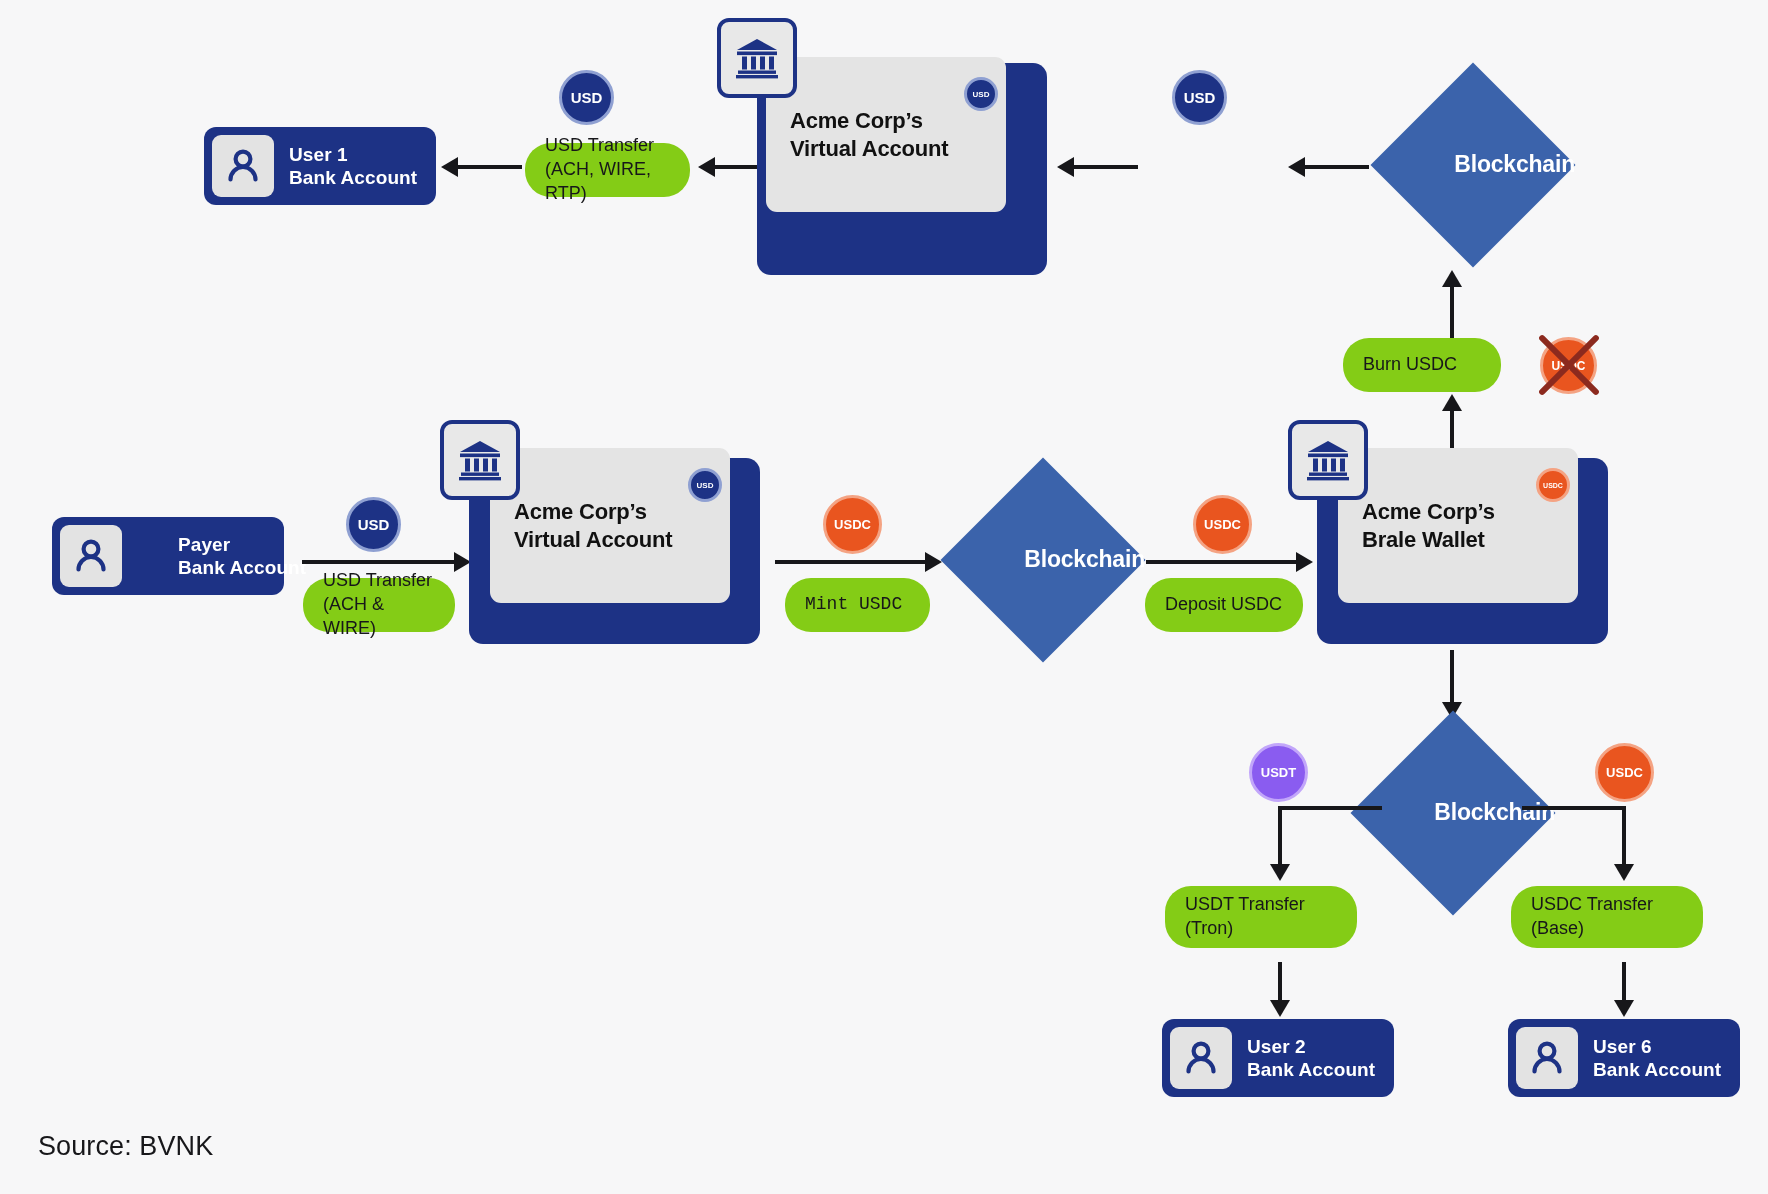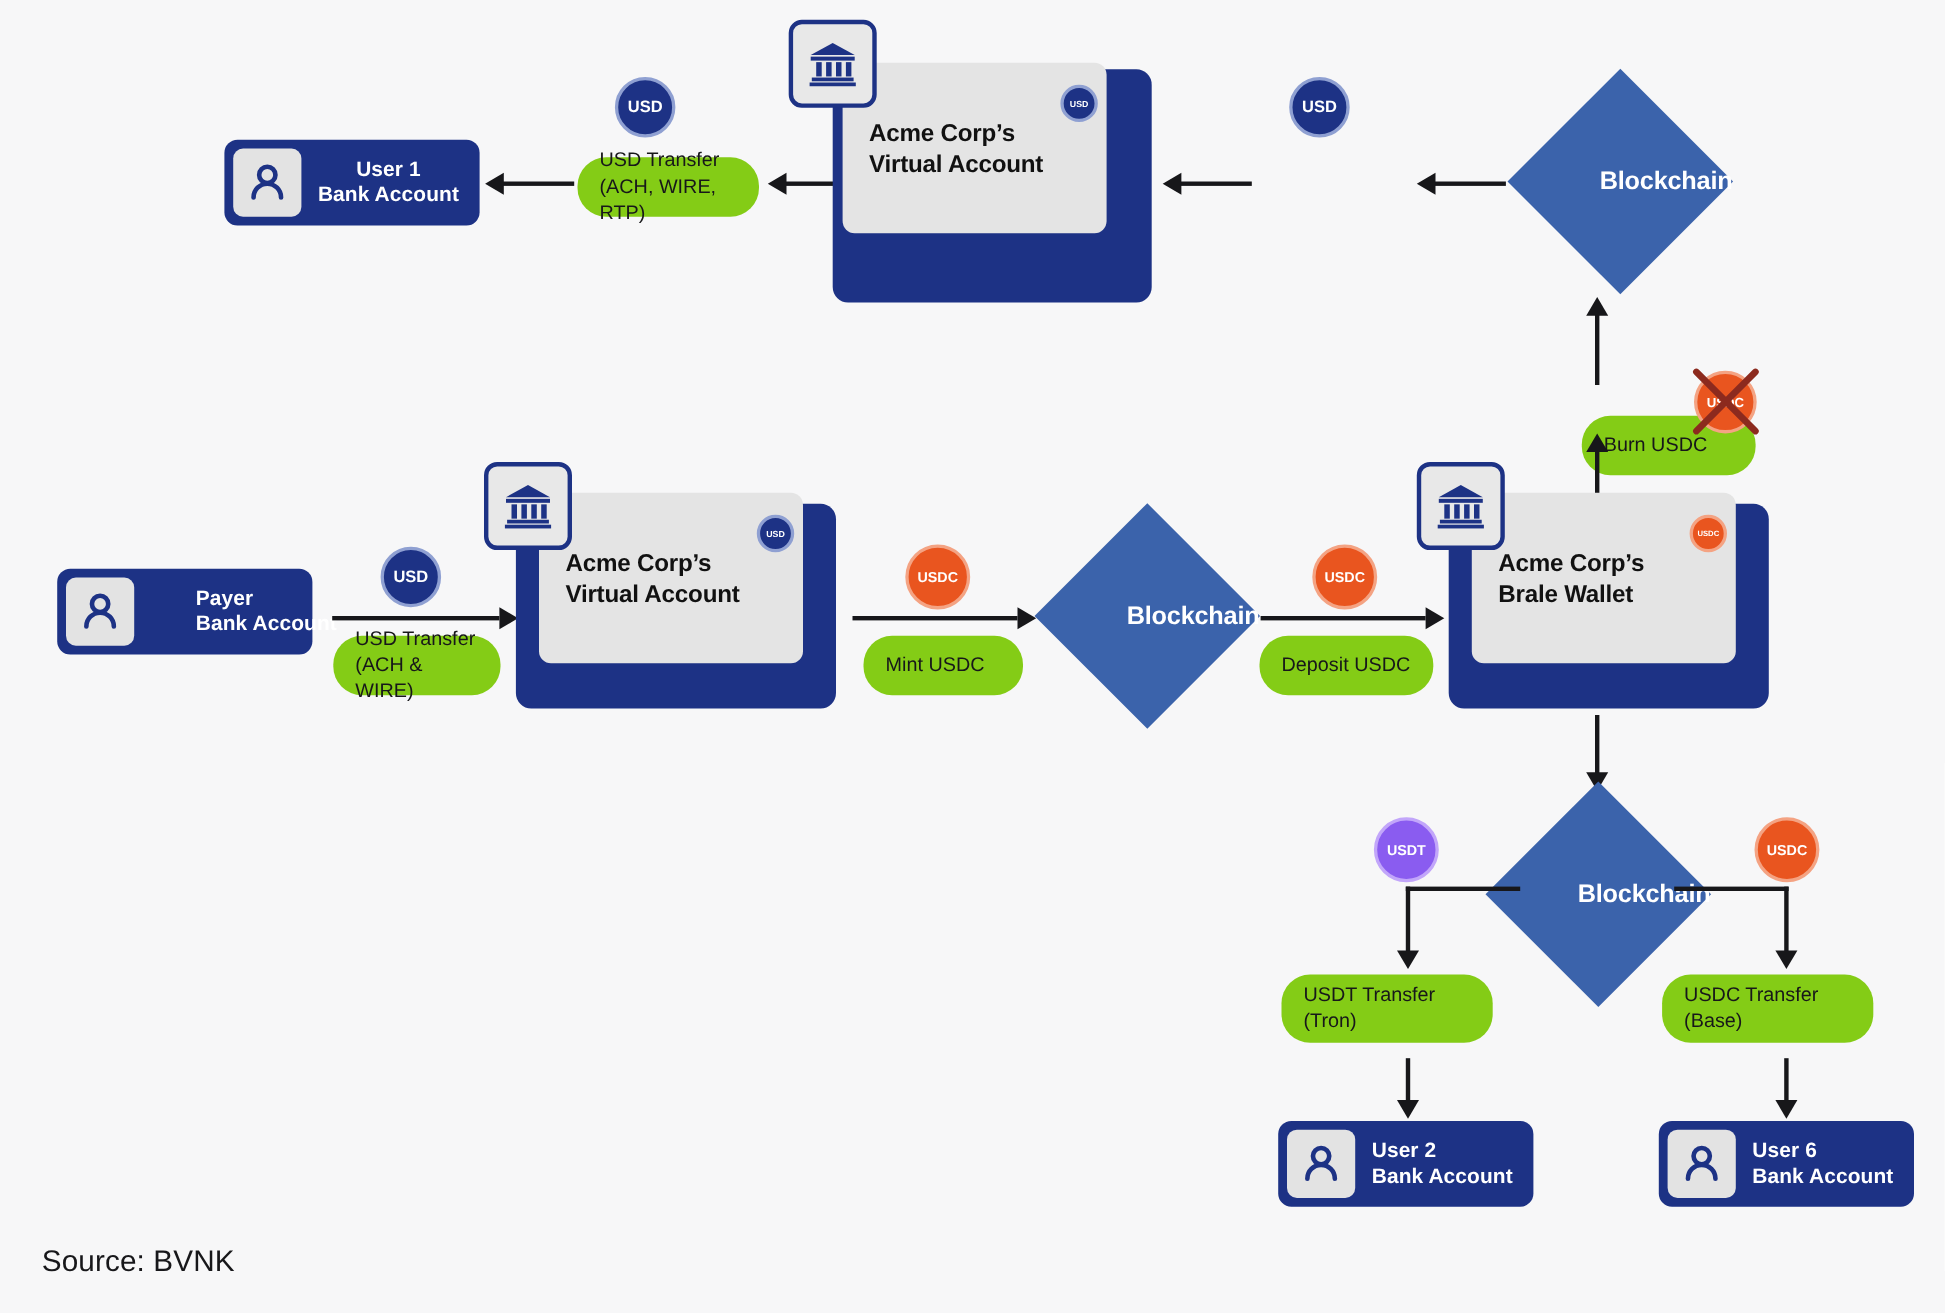--- a/index.html
+++ b/index.html
@@ -92,21 +92,21 @@
   .source{
     position:absolute;left:38px;top:1131px;font-size:27px;color:#17171a;
     letter-spacing:.1px;
   }
 </style>
 </head>
 <body>
 
 <div id="canvas">
 
-  <div class="acct" style="left:204px;top:127px;width:232px;height:78px;text-align:center;">
+  <div class="acct" style="left:204px;top:127px;width:232px;height:78px;">
     <div class="ava">
       <svg width="40" height="40" viewBox="0 0 40 40" aria-hidden="true">
         <circle cx="20" cy="13" r="7.4" fill="none" stroke="#1d3285" stroke-width="4.2"></circle>
         <path d="M7.5 33.5a12.5 12.5 0 0 1 25 0" fill="none" stroke="#1d3285" stroke-width="4.2" stroke-linecap="round"></path>
       </svg>
     </div>
     <div class="lbl">
       <div>User 1</div>
       <div>Bank Account</div>
     </div>
@@ -166,21 +166,21 @@
   <div class="arrow left" style="left:1288px;top:157px;"></div>
 
   <div class="diamond" style="left:1370px;top:62px;width:205px;height:205px;">
     <div class="sq" style="width:145px;height:145px;"></div>
     <div class="dl">Blockchain</div>
   </div>
 
   <div class="vline" style="left:1450px;top:285px;height:65px;"></div>
   <div class="arrow up" style="left:1442px;top:270px;"></div>
 
-  <div class="pill" style="left:1438px;top:338px;width:158px;height:54px;margin-top:40px;">
+  <div class="pill" style="left:1343px;top:338px;width:158px;height:54px;">
     <div>
       <span>Burn USDC</span>
     </div>
   </div>
 
   <div class="tok usdc" style="left:1540px;top:337px;width:57px;height:57px;font-size:12px;">
     <span>USDC</span>
   </div>
   <div class="crossline" style="left:1528px;top:362px;width:82px;transform:rotate(45deg);transform-origin:center;"></div>
   <div class="crossline" style="left:1528px;top:362px;width:82px;transform:rotate(-45deg);transform-origin:center;"></div>
@@ -240,21 +240,21 @@
     </div>
   </div>
 
   <div class="tok usdc" style="left:823px;top:495px;width:59px;height:59px;font-size:13px;">
     <span>USDC</span>
   </div>
 
   <div class="hline" style="left:775px;top:560px;width:150px;"></div>
   <div class="arrow right" style="left:925px;top:552px;"></div>
 
-  <div class="pill" style="left:785px;top:578px;width:145px;height:54px;">
+  <div class="pill" style="left:785px;top:578px;width:145px;height:54px;font-family:Liberation Mono, monospace;">
     <div>
       <span>Mint USDC</span>
     </div>
   </div>
 
   <div class="diamond" style="left:940px;top:457px;width:205px;height:205px;">
     <div class="sq" style="width:145px;height:145px;"></div>
     <div class="dl">Blockchain</div>
   </div>
 

